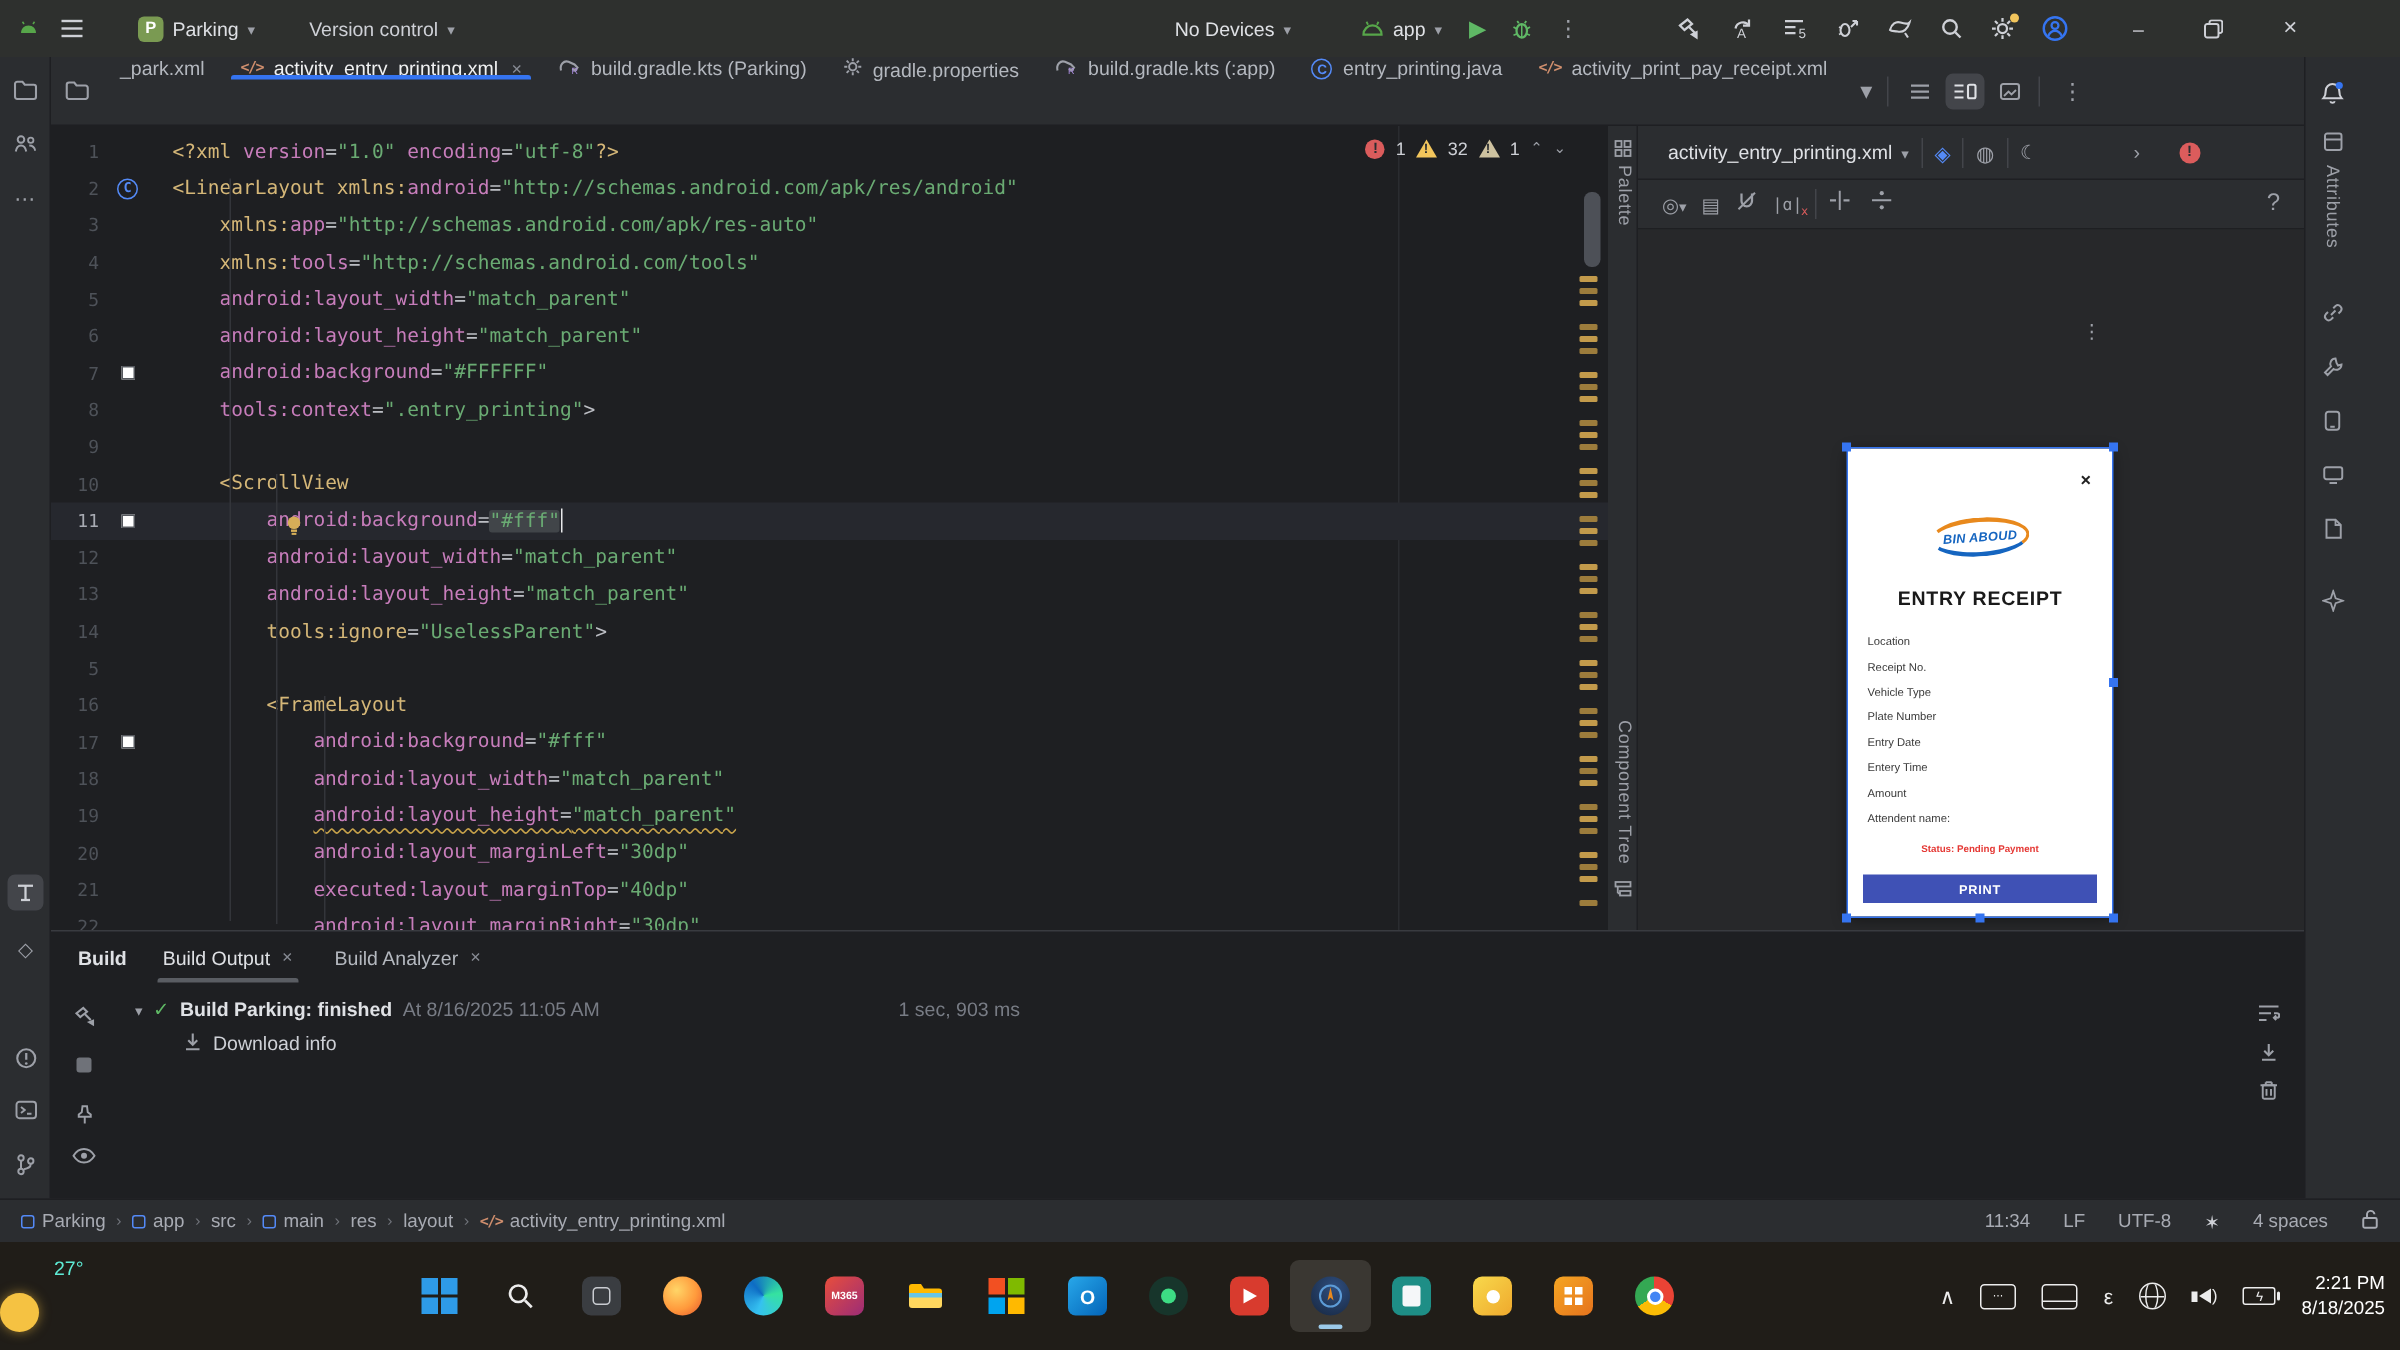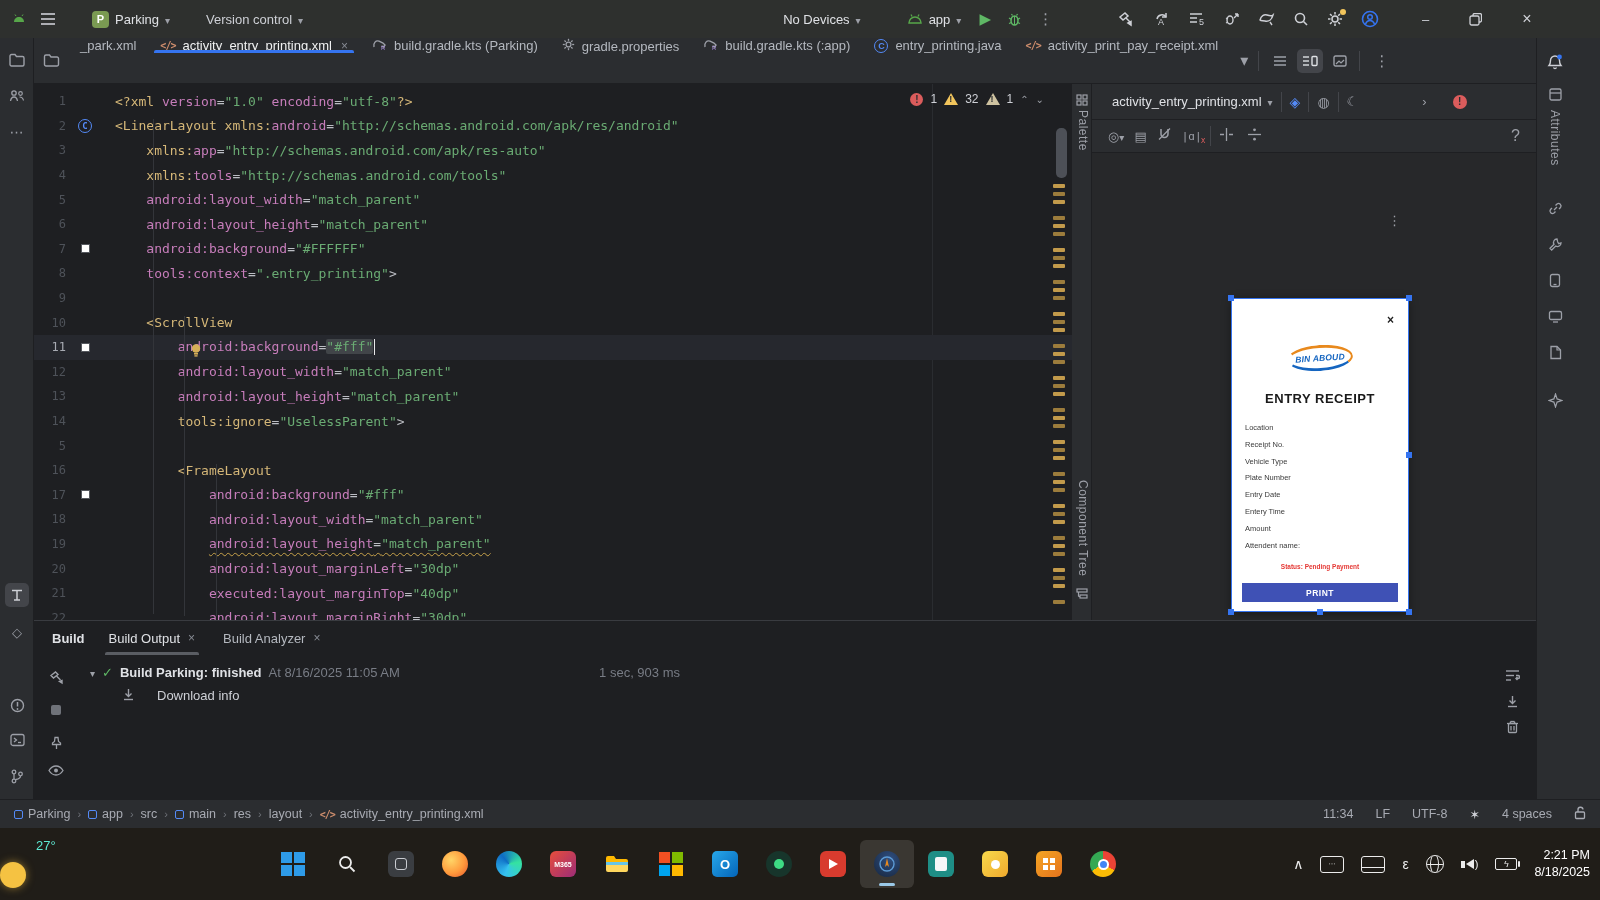--- a/index.html
+++ b/index.html
@@ -776,21 +776,21 @@
       </svg>
   </span>
   <div id="btree">
     <div class="row" style="gap:7px;height:23px">
       <span class="chev">▾</span>
       <span style="color:#5FB865;font-size:13px">✓</span>
       <span style="color:#DFE1E5;font-weight:bold">Build Parking: finished</span>
       <span style="color:#787C85">At 8/16/2025 11:05 AM</span>
       <span style="color:#787C85;margin-left:auto;padding-right:10px">1 sec, 903 ms</span>
     </div>
-    <div class="row" style="gap:22px;height:23px;padding-left:32px">
+    <div class="row" style="gap:7px;height:23px;padding-left:32px">
       <span>
         <svg width="13" height="13" viewBox="0 0 13 13">
             <g stroke="#9DA0A8" stroke-width="1.4" fill="none">
               <line x1="6.5" y1="1" x2="6.5" y2="8"></line>
               <path d="M3.5 5.5L6.5 8.5 9.5 5.5"></path>
               <line x1="2" y1="11.5" x2="11" y2="11.5"></line>
             </g>
           </svg>
       </span>
       <span style="color:#CED0D6">Download info</span>

